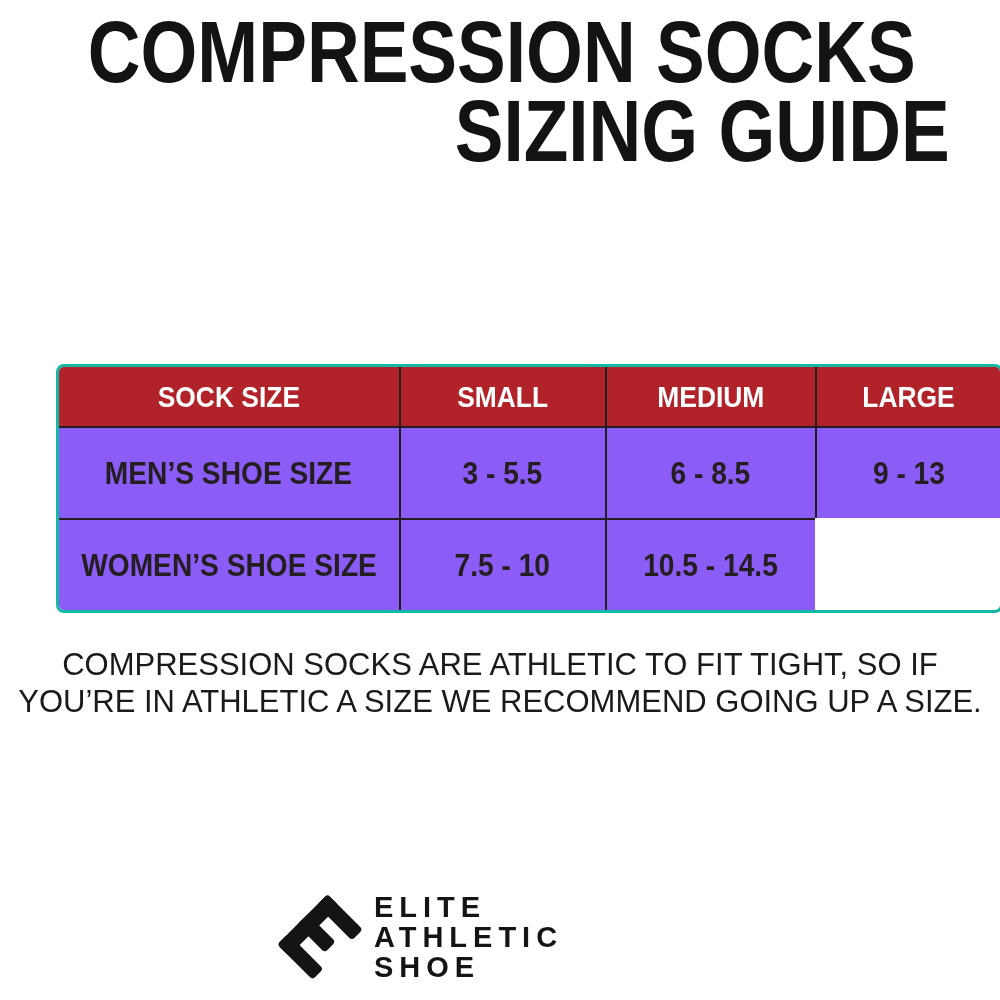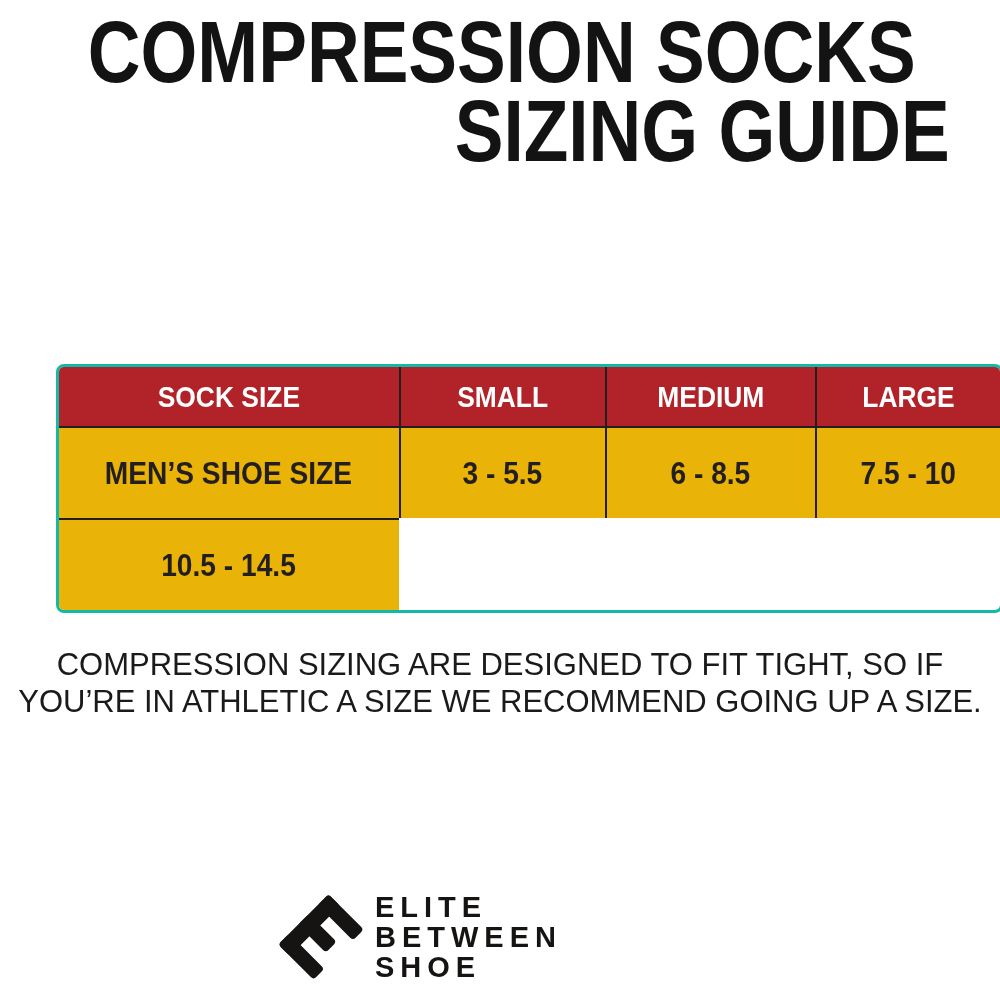--- a/index.html
+++ b/index.html
@@ -29,21 +29,21 @@
     border:3px solid #14b8a6; border-radius:8px;
     overflow:hidden; background:#ffffff;
     display:grid;
     grid-template-columns:342fr 207fr 212fr 186fr;
     grid-template-rows:59px 1fr 1fr;
     margin-left:28px;
   }
   .cell {
     display:flex; align-items:center; justify-content:center;
     border-left:2px solid #231F20; border-top:2px solid #231F20;
-    background:#eab308;
+    background:#8b5cf6;
   }
   .sizing-table > .cell:nth-child(-n+4) { border-top:none; }
   .sizing-table > .cell:nth-child(4n+1) { border-left:none; }
   .cell.hdr {
     background:#B12329; color:#ffffff;
     font-weight:bold; font-size:30px;
   }
   .cell.body {
     color:#231F20; font-weight:bold; font-size:32px;
   }
@@ -103,43 +103,49 @@
 
     <div class="cell body">
       <span class="squeeze-cell">MEN’S SHOE SIZE</span>
     </div>
     <div class="cell body">
       <span class="squeeze-cell">3 - 5.5</span>
     </div>
     <div class="cell body">
       <span class="squeeze-cell">6 - 8.5</span>
     </div>
+    <div class="cell body">
+      <span class="squeeze-cell">9 - 13</span>
+    </div>
 
+    <div class="cell body">
+      <span class="squeeze-cell">WOMEN’S SHOE SIZE</span>
+    </div>
     <div class="cell body">
       <span class="squeeze-cell">7.5 - 10</span>
     </div>
     <div class="cell body">
       <span class="squeeze-cell">10.5 - 14.5</span>
     </div>
   </div>
 
   <div class="note">
-    <span>COMPRESSION SIZING ARE DESIGNED TO FIT TIGHT, SO IF</span><br>
+    <span>COMPRESSION SOCKS ARE ATHLETIC TO FIT TIGHT, SO IF</span><br>
     <span>YOU’RE IN ATHLETIC A SIZE WE RECOMMEND GOING UP A SIZE.</span>
   </div>
 
   <div class="logo">
     <svg class="logo-icon" viewBox="0 0 100 100" xmlns="http://www.w3.org/2000/svg" fill="#161412">
       <g transform="rotate(45 50 50)">
         <rect x="24" y="13" width="17" height="74" rx="4"></rect>
         <rect x="24" y="13" width="52" height="16" rx="4"></rect>
         <rect x="24" y="42" width="41" height="16" rx="4"></rect>
         <rect x="24" y="71" width="52" height="16" rx="4"></rect>
       </g>
     </svg>
     <div class="logo-text">
       <div>ELITE</div>
-      <div>BETWEEN</div>
+      <div>ATHLETIC</div>
       <div>SHOE</div>
     </div>
   </div>
 
 </div>
 
 </body></html>

